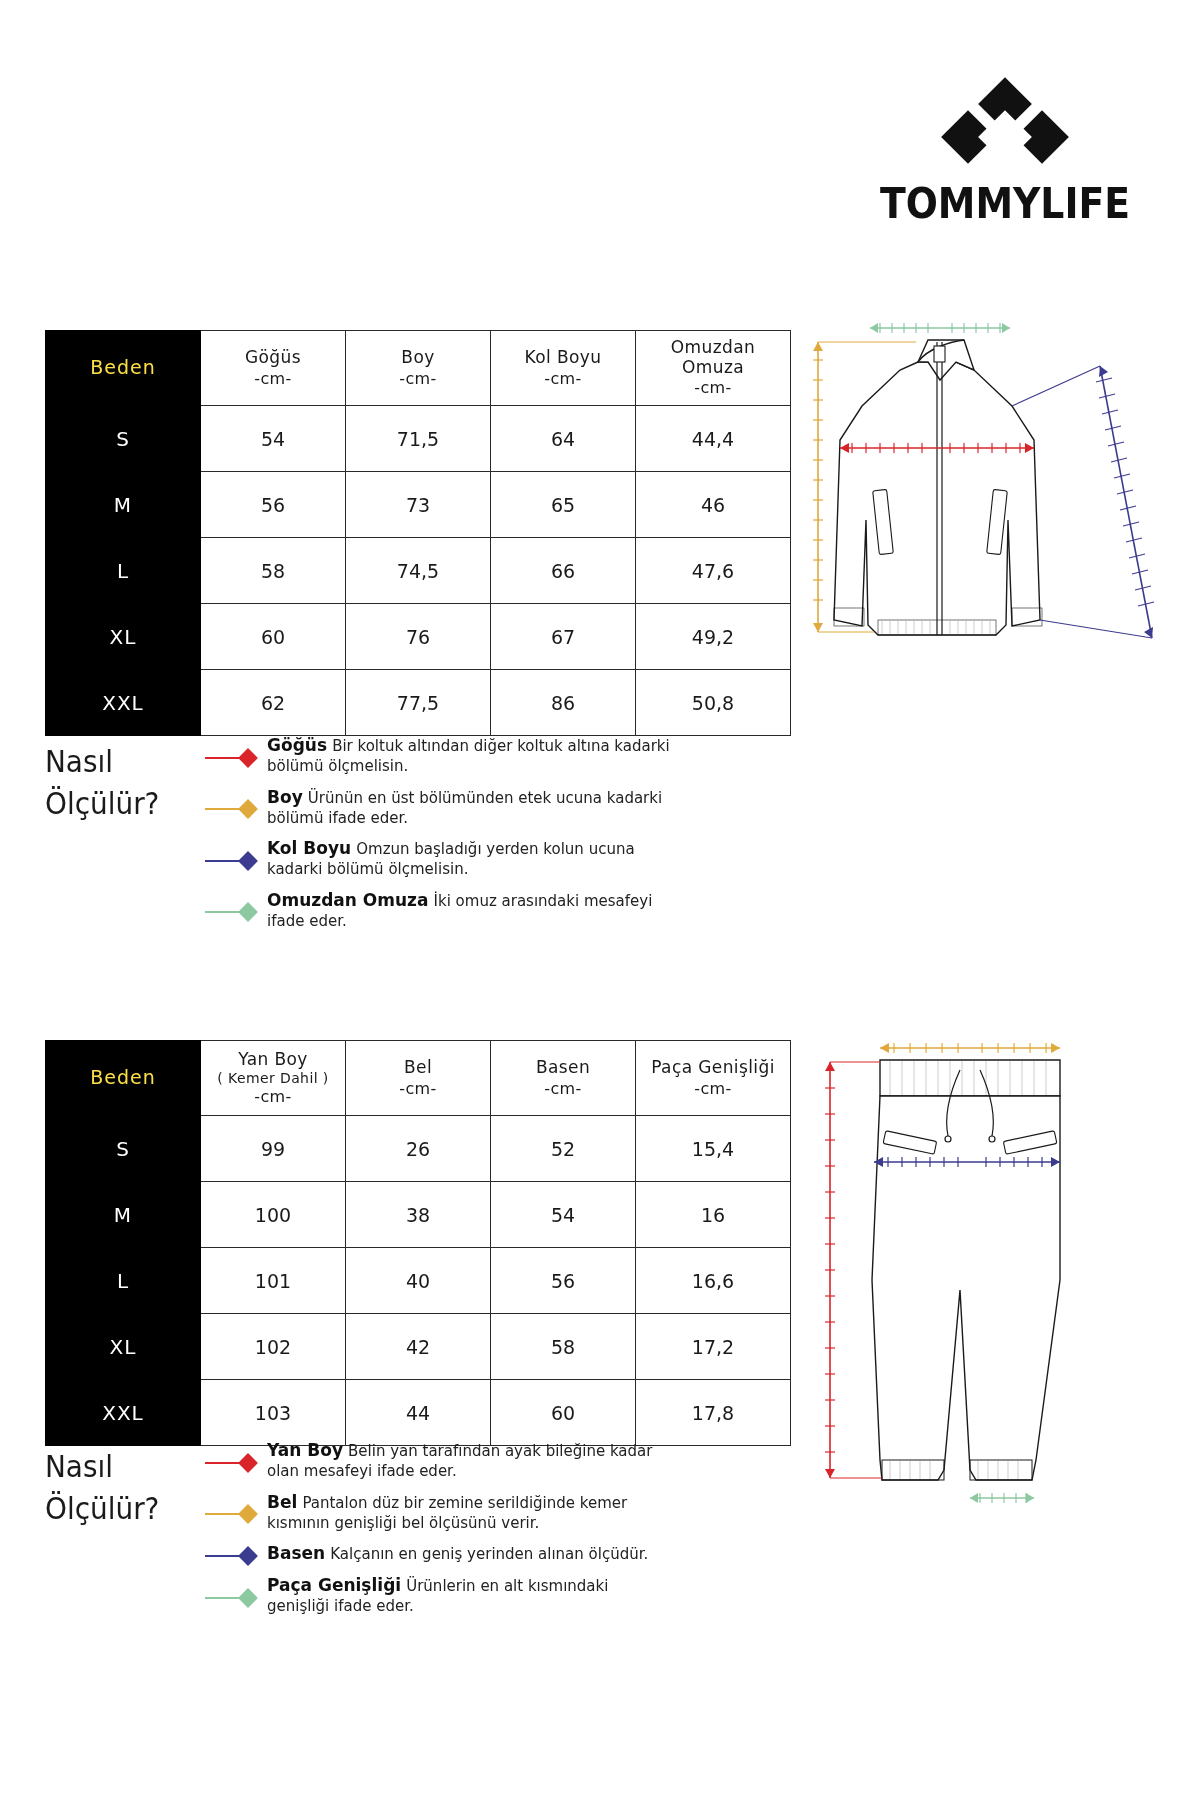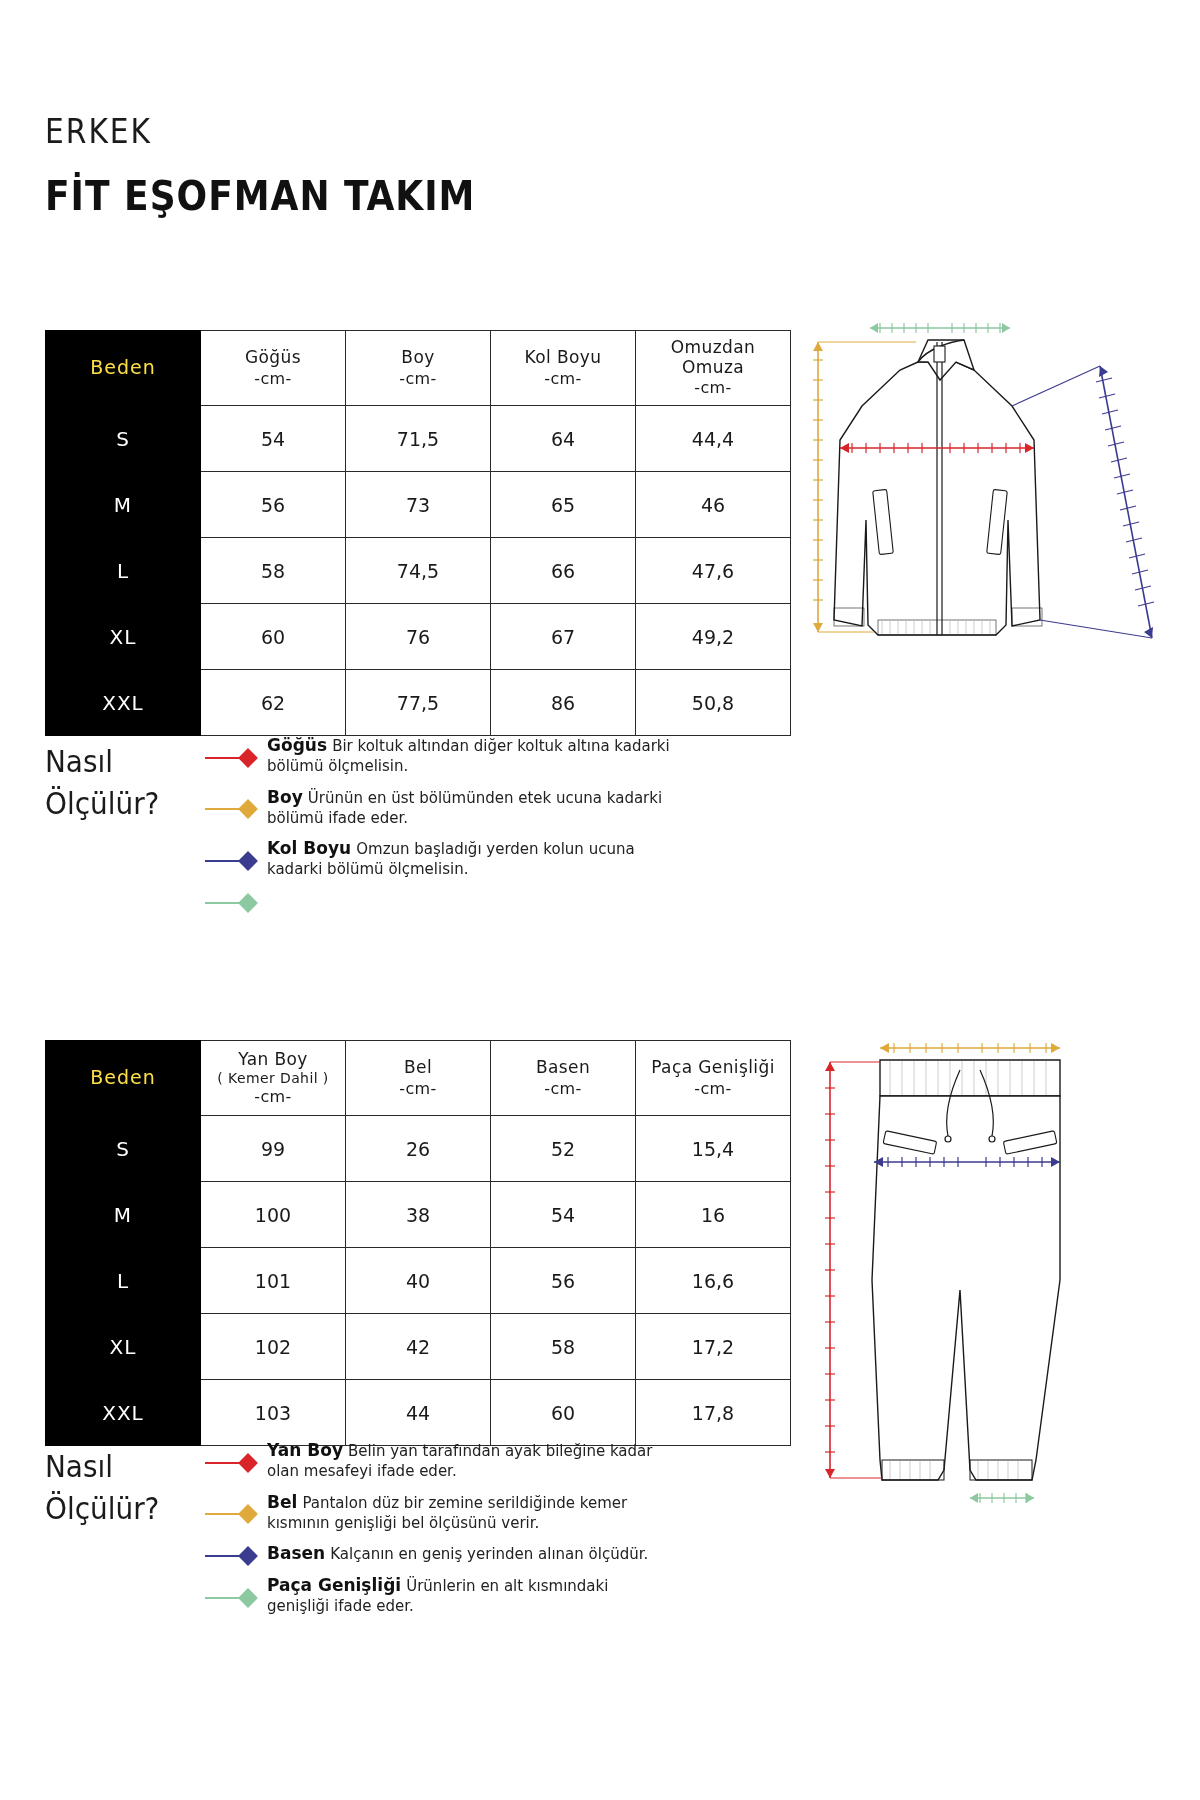--- a/index.html
+++ b/index.html
@@ -200,23 +200,28 @@
   .illus {
     position: absolute;
   }
 </style>
 </head>
 <body>
 
 <div class="page">
 
   <div class="header">
-    <div class="title-block">
-      <div class="title-small">ERKEK</div>
-      <div class="title-big">FİT EŞOFMAN TAKIM</div>
+    <div class="brand-block">
+      <div class="brand-logo">
+        <div class="dmd" style="left:51px; top:0px;"></div>
+        <div class="dmd" style="left:14px; top:33px;"></div>
+        <div class="dmd" style="left:88px; top:33px;"></div>
+        <div class="dmd" style="left:51px; top:33px; background:#ffffff;"></div>
+      </div>
+      <div class="brand-name">TOMMYLIFE</div>
     </div>
   </div>
 
   <table class="size-table" style="left:45px; top:330px; width:745px;">
     <colgroup>
       <col style="width:155px">
         <col style="width:145px">
         <col style="width:145px">
         <col style="width:145px">
         <col style="width:155px">
@@ -440,20 +445,24 @@
         <span class="legend-text">
           <span class="legend-name">Kol Boyu</span>
           <span class="legend-desc">Omzun başladığı yerden kolun ucuna kadarki bölümü ölçmelisin.</span>
         </span>
       </div>
       <div class="legend-row">
         <span class="legend-marker">
           <span class="legend-line" style="background:#8cc9a0"></span>
           <span class="legend-dia" style="background:#8cc9a0"></span>
         </span>
+        <span class="legend-text">
+          <span class="legend-name">Omuzdan Omuza</span>
+          <span class="legend-desc">İki omuz arasındaki mesafeyi ifade eder.</span>
+        </span>
       </div>
     </div>
   </div>
 
   <table class="size-table" style="left:45px; top:1040px; width:745px;">
     <colgroup>
       <col style="width:155px">
         <col style="width:145px">
         <col style="width:145px">
         <col style="width:145px">

